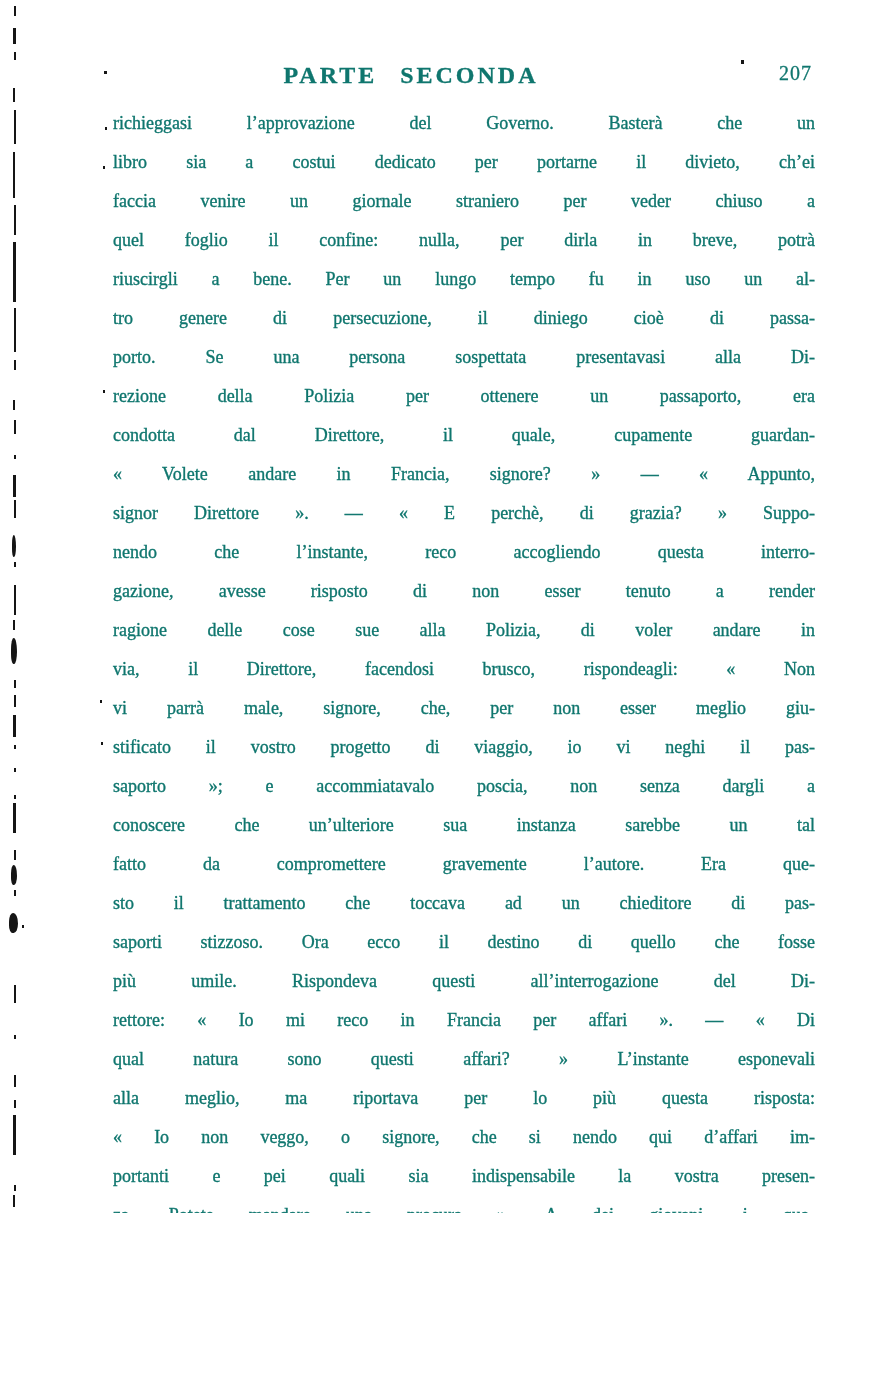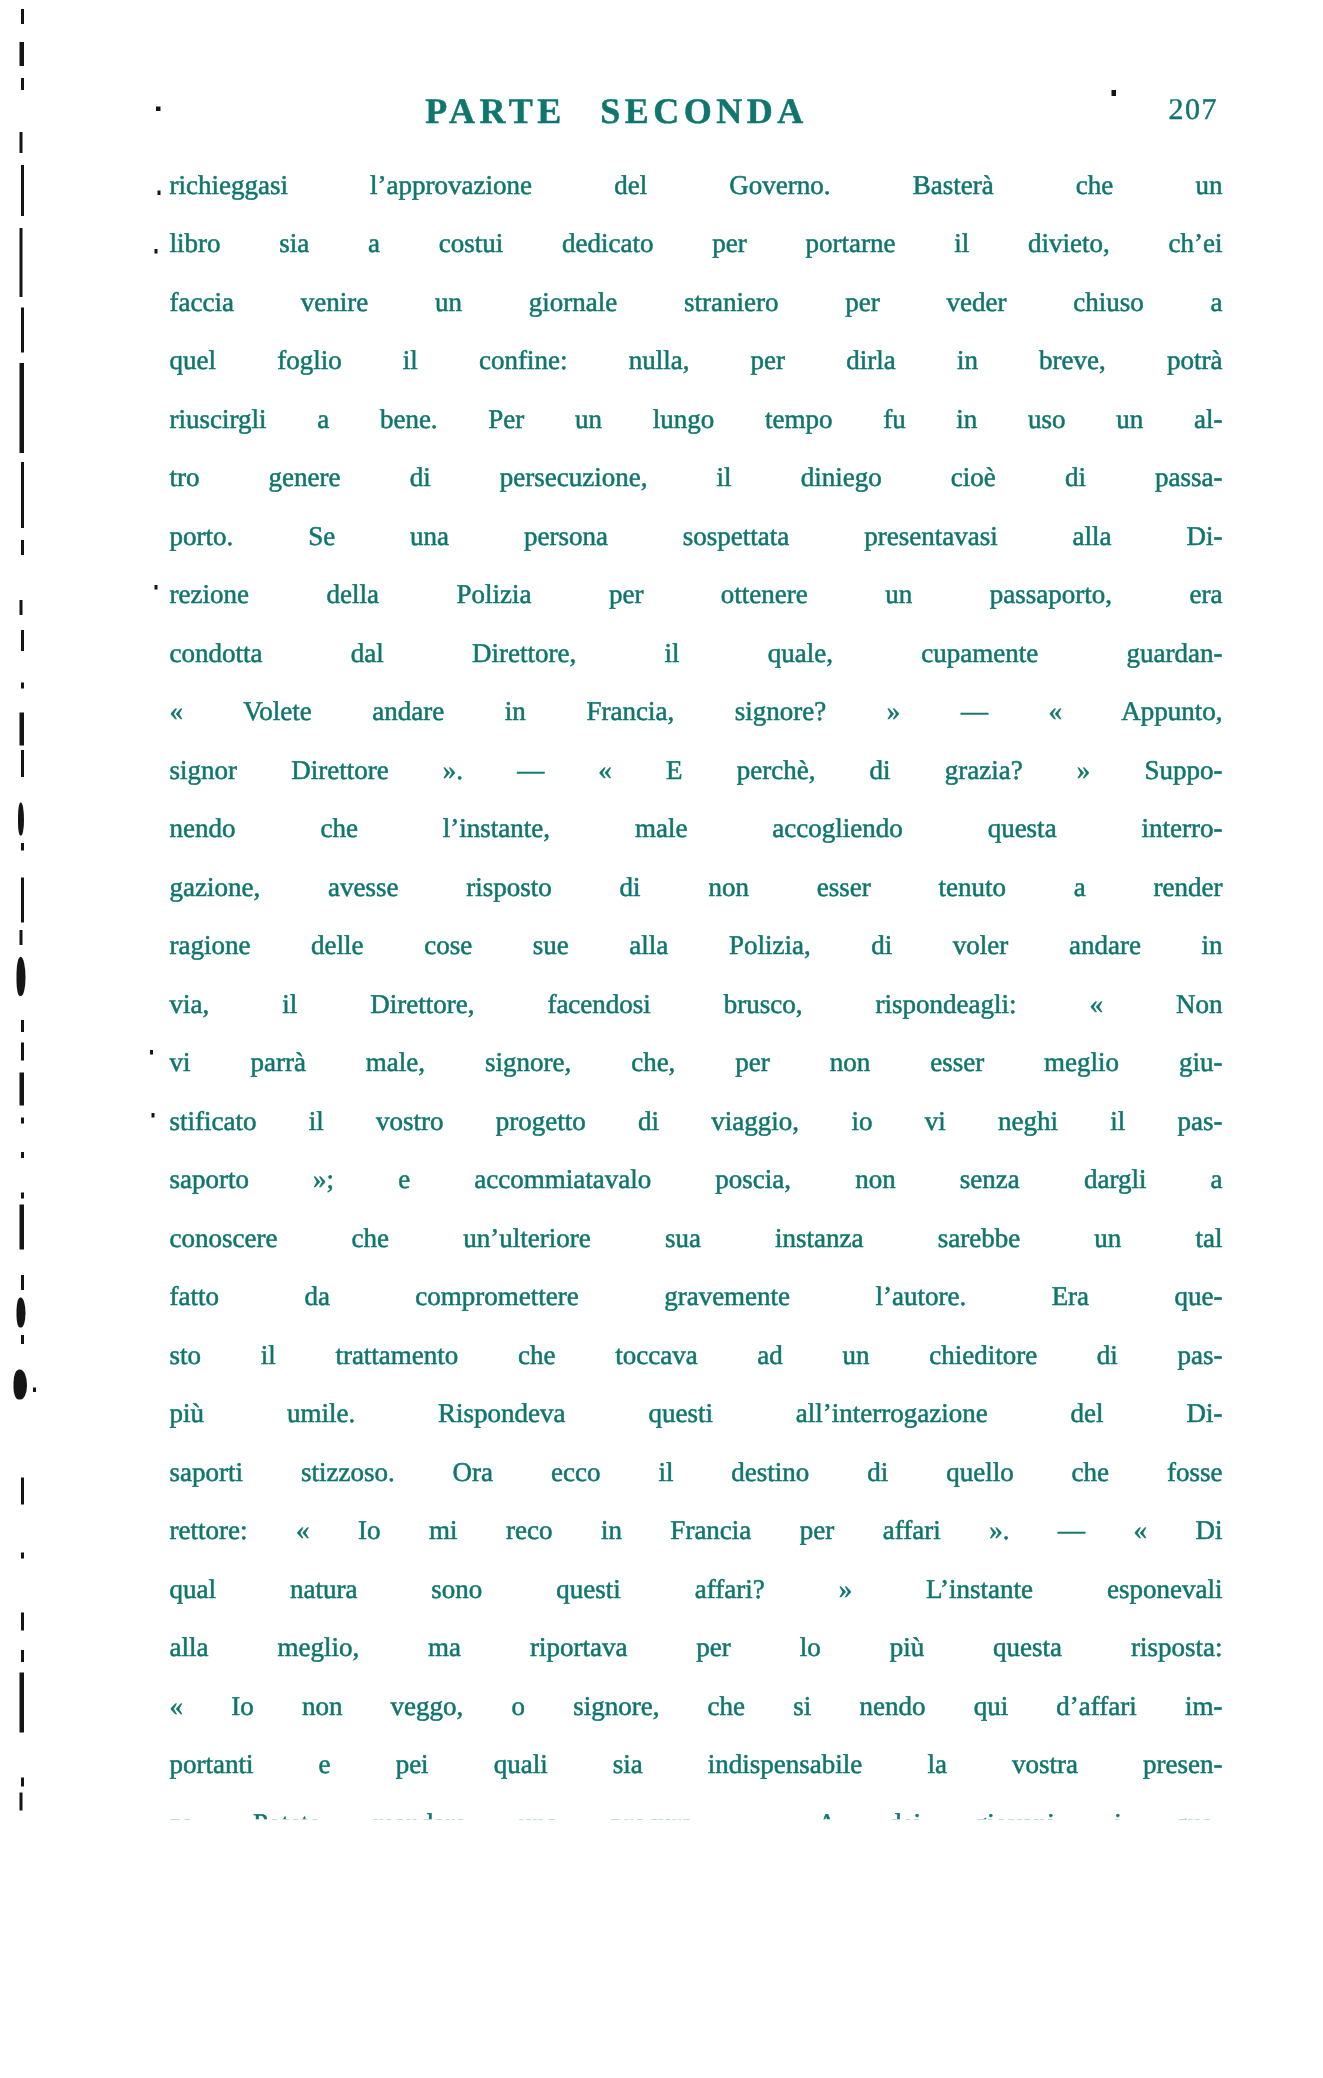--- a/index.html
+++ b/index.html
@@ -84,32 +84,32 @@
       <div class="line">libro sia a costui dedicato per portarne il divieto, ch’ei</div>
       <div class="line">faccia venire un giornale straniero per veder chiuso a</div>
       <div class="line">quel foglio il confine: nulla, per dirla in breve, potrà</div>
       <div class="line">riuscirgli a bene. Per un lungo tempo fu in uso un al-</div>
       <div class="line">tro genere di persecuzione, il diniego cioè di passa-</div>
       <div class="line">porto. Se una persona sospettata presentavasi alla Di-</div>
       <div class="line">rezione della Polizia per ottenere un passaporto, era</div>
       <div class="line">condotta dal Direttore, il quale, cupamente guardan-</div>
       <div class="line">« Volete andare in Francia, signore? » — « Appunto,</div>
       <div class="line">signor Direttore ». — « E perchè, di grazia? » Suppo-</div>
-      <div class="line">nendo che l’instante, male accogliendo questa interro-</div>
+      <div class="line">nendo che l’instante, reco accogliendo questa interro-</div>
       <div class="line">gazione, avesse risposto di non esser tenuto a render</div>
       <div class="line">ragione delle cose sue alla Polizia, di voler andare in</div>
       <div class="line">via, il Direttore, facendosi brusco, rispondeagli: « Non</div>
       <div class="line">vi parrà male, signore, che, per non esser meglio giu-</div>
       <div class="line">stificato il vostro progetto di viaggio, io vi neghi il pas-</div>
       <div class="line">saporto »; e accommiatavalo poscia, non senza dargli a</div>
       <div class="line">conoscere che un’ulteriore sua instanza sarebbe un tal</div>
       <div class="line">fatto da compromettere gravemente l’autore. Era que-</div>
       <div class="line">sto il trattamento che toccava ad un chieditore di pas-</div>
+      <div class="line">saporti stizzoso. Ora ecco il destino di quello che fosse</div>
       <div class="line">più umile. Rispondeva questi all’interrogazione del Di-</div>
-      <div class="line">saporti stizzoso. Ora ecco il destino di quello che fosse</div>
       <div class="line">rettore: « Io mi reco in Francia per affari ». — « Di</div>
       <div class="line">qual natura sono questi affari? » L’instante esponevali</div>
       <div class="line">alla meglio, ma riportava per lo più questa risposta:</div>
       <div class="line">« Io non veggo, o signore, che si nendo qui d’affari im-</div>
       <div class="line">portanti e pei quali sia indispensabile la vostra presen-</div>
       <div class="line">za. Potete mandare una procura ». A dei giovani, i qua-</div>
     </main>
 
   <div id="artifacts">
       <div class="artifact" style="left: 14px; top: 6px; width: 2px; height: 10px;"></div>

